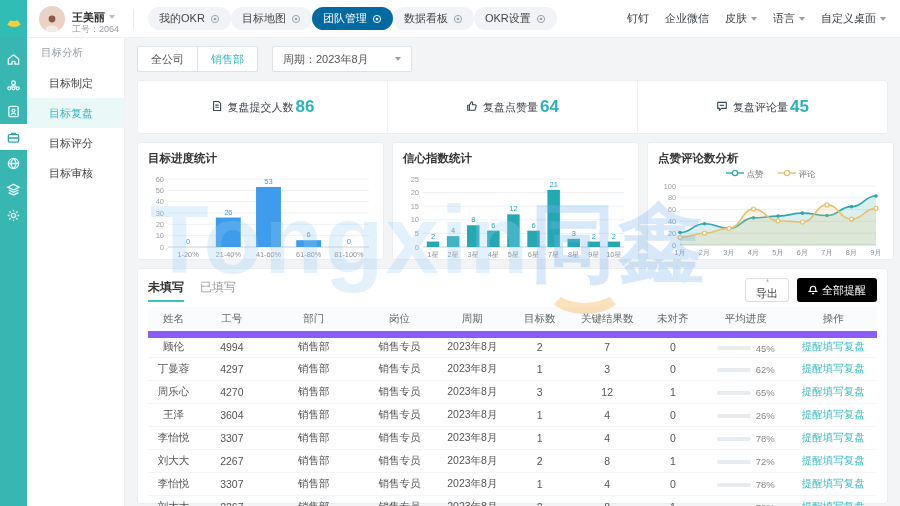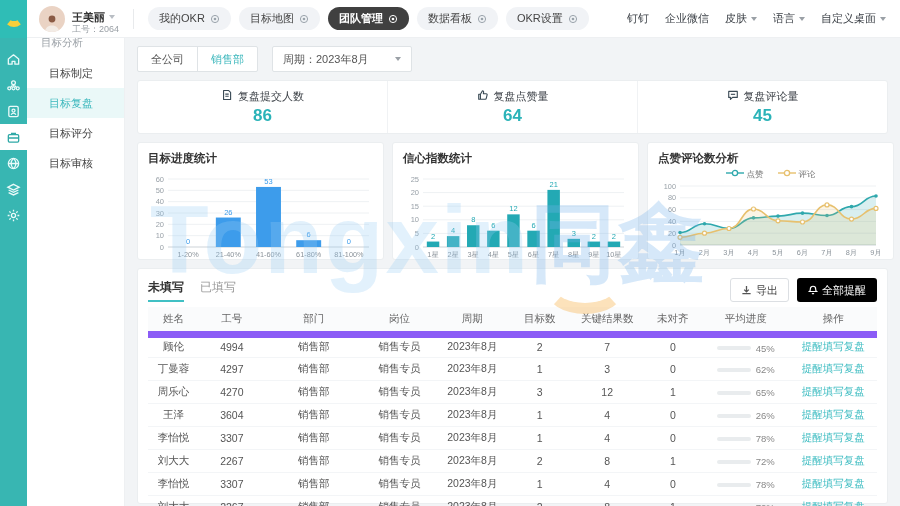--- a/index.html
+++ b/index.html
@@ -18,67 +18,67 @@
 
   
   .topbar { position:absolute; left:27px; top:0; right:0; height:38px; background:#fff; border-bottom:1px solid #eef0f2; display:flex; align-items:center; padding:0 14px 0 12px; z-index:2; }
   .avatar { width:26px; height:26px; border-radius:50%; background:#ead3c4; overflow:hidden; flex:none; display:flex; align-items:flex-end; justify-content:center; }
   .avatar svg { width:20px; height:20px; }
   .user-meta { margin-left:7px; line-height:1.15; }
   .user-name { font-size:11px; font-weight:bold; color:#333; display:flex; align-items:center; gap:4px;margin-top:8px; }
   .user-id { font-size:9px; color:#9aa0a6; margin-top:1px; }
   .caret { width:0; height:0; border-left:3.5px solid transparent; border-right:3.5px solid transparent; border-top:4px solid #b9bec4; display:inline-block; }
   .top-divider { width:1px; height:20px; background:#e8eaec; margin:0 14px; }
-  .nav-tabs { display:flex; align-items:center; gap:8px; }
+  .nav-tabs { display:flex; align-items:center; gap:0; }
   .nav-pill { display:flex; align-items:center; gap:5px; background:#f1f3f6; border-radius:12px; padding:4px 11px; font-size:11px; color:#444; cursor:pointer; white-space:nowrap; }
   .nav-pill svg { width:10px; height:10px; }
   .nav-pill .ring { stroke:#9aa3ab; fill:none; }
   .nav-pill .dot { fill:#9aa3ab; }
-  .nav-pill.active { background:#404040; color:#fff;font-weight:bold; }
+  .nav-pill.active { background:#0369a1; color:#fff; }
   .nav-pill.active .ring { stroke:#fff; } .nav-pill.active .dot { fill:#fff; }
   .top-right { margin-left:auto; display:flex; align-items:center; gap:16px; font-size:11px; color:#3a3f45; }
   .top-link { display:flex; align-items:center; gap:4px; cursor:pointer; white-space:nowrap; }
   .chev { width:0; height:0; border-left:3.5px solid transparent; border-right:3.5px solid transparent; border-top:4px solid #9aa0a6; }
 
   
-  .sidebar { position:absolute; left:27px; top:22px; bottom:0; width:98px; background:#fff; border-right:1px solid #eef0f2; z-index:1; }
+  .sidebar { position:absolute; left:27px; top:32px; bottom:0; width:98px; background:#fff; border-right:1px solid #eef0f2; z-index:1; }
   .sidebar-header { font-size:10.5px; color:#9aa0a6; padding:14px 0 8px 14px; }
   .side-item { height:30px; line-height:30px; padding-left:22px; font-size:11px; color:#444; cursor:pointer; }
   .side-item.active { background:#eaf8f8; color:#3bb7bc; }
 
   
   .main { position:absolute; left:125px; top:38px; right:0; bottom:0; padding:8px 12px; overflow:hidden; }
   .card { background:#fff; border:1px solid #ebeef0; border-radius:3px; }
 
   .filter-row { display:flex; align-items:center; gap:14px; height:26px; margin-bottom:8px; }
   .segmented { display:flex; background:#fff; border:1px solid #dfe3e6; border-radius:2px; overflow:hidden; height:26px; }
   .seg { padding:0 13px; line-height:24px; font-size:11px; color:#555; cursor:pointer; }
   .seg + .seg { border-left:1px solid #dfe3e6; }
   .seg.selected { color:#3bb7bc; }
   .period-select { display:flex; align-items:center; gap:26px; background:#fff; border:1px solid #dfe3e6; border-radius:2px; height:26px; padding:0 10px; font-size:11px; color:#555; cursor:pointer; }
 
   .stats-card { height:54px; display:flex; align-items:stretch; margin-bottom:8px; }
-  .stat { flex:1; display:flex; flex-direction:column; align-items:center; justify-content:center; gap:2px; position:relative; }
+  .stat { flex:1; display:flex; align-items:center; justify-content:center; gap:2px; position:relative; }
   .stat + .stat { border-left:1px solid #f0f2f4; }
   .stat-label { display:flex; align-items:center; gap:5px; font-size:11px; color:#3a3f45; }
   .stat-label svg { width:12px; height:12px; stroke:#3a4a55; fill:none; stroke-width:1.3; }
   .stat-value { font-size:17px; font-weight:bold; color:#2bb3b8; }
 
   .charts-row { display:flex; gap:8px; margin-bottom:8px; }
   .chart-card { flex:1; height:118px; padding:8px 10px 4px; }
   .chart-title { font-size:11.5px; font-weight:bold; color:#333; margin-bottom:2px; }
   .legend { display:flex; justify-content:center; gap:14px; height:13px; align-items:center; }
   .legend-item { display:flex; gap:3px; font-size:8.5px; color:#777; cursor:pointer; }
 
   .table-card { padding:8px 10px 0; height:236px; }
   .table-top { display:flex; align-items:center; height:26px; margin-bottom:4px; }
   .tab { font-size:12px; color:#999; margin-right:16px; cursor:pointer; padding-bottom:4px; }
   .tab.active { color:#333; font-weight:bold; border-bottom:2px solid #41c0c4; }
   .table-actions { margin-left:auto; display:flex; gap:8px; }
-  .btn-plain { display:flex; align-items:center; gap:4px; border:1px solid #dcdfe3; background:#fff; border-radius:3px; height:24px; padding:0 10px; font-size:11px; color:#444; cursor:pointer; }
+  .btn-plain { display:flex; align-items:center; gap:4px; border:1px solid #dcdfe3; background:#fff; border-radius:3px; height:24px; padding:0 10px; font-size:11px; color:#444; cursor:pointer;flex-direction:column; }
   .btn-plain svg { width:11px; height:11px; stroke:#555; fill:none; stroke-width:1.4; }
   .btn-primary { display:flex; align-items:center; gap:4px; background:#000000; border:none; border-radius:3px; height:24px; padding:0 11px; font-size:11px; color:#fff; cursor:pointer; }
   .btn-primary svg { width:10px; height:10px; stroke:#fff; fill:none; stroke-width:1.4; }
 
   table { width:100%; border-collapse:collapse; table-layout:fixed; }
   th { background:#fafbfc; font-weight:normal; font-size:10.5px; color:#666; height:27px; border-bottom:7px solid #8b5cf6; text-align:center; }
   td { font-size:10.5px; color:#555; height:23px; text-align:center; border-bottom:1px solid #f3f5f7; white-space:nowrap; overflow:hidden; }
   .prog-wrap { display:inline-flex; align-items:center; gap:5px; }
   .prog-track { width:34px; height:4px; background:#e9ecee; border-radius:2px; overflow:hidden; }
   .prog-fill { height:100%; background:#38b6b2; border-radius:2px; }

